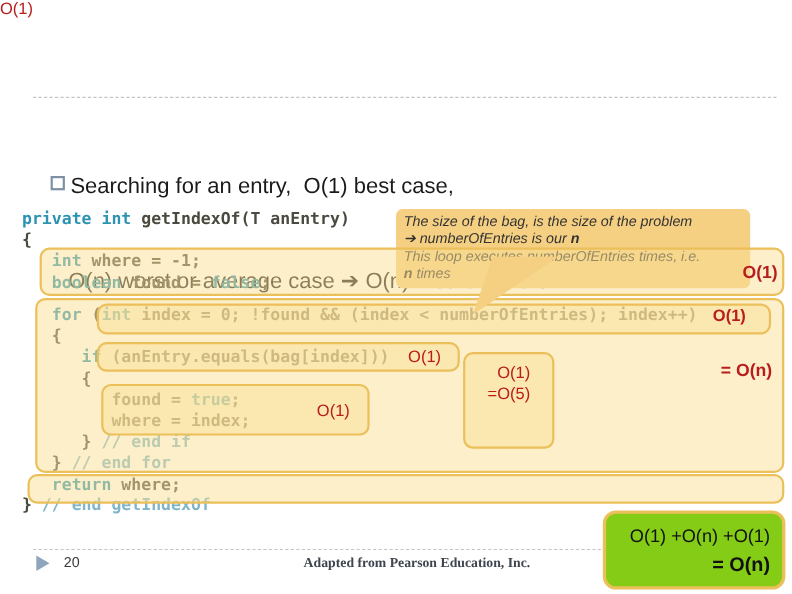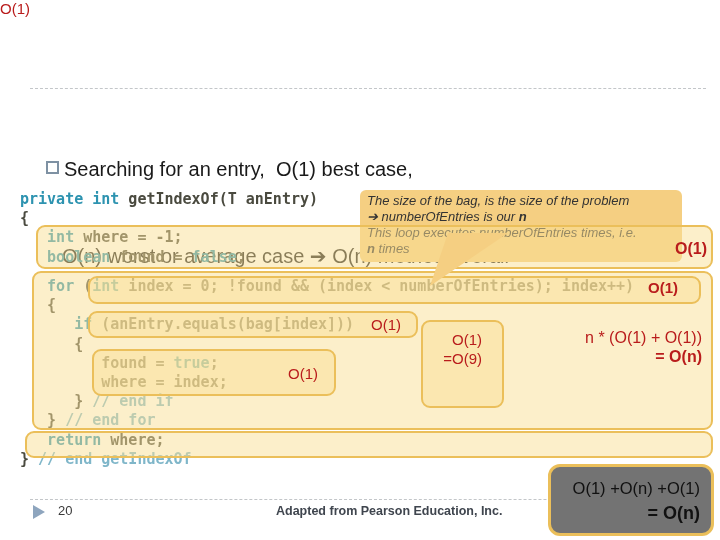--- a/index.html
+++ b/index.html
@@ -39,30 +39,30 @@
   
   .lbl{position:absolute;color:#b91c1c;z-index:5;font-size:15px;}
   .bold{font-weight:bold;}
   #o1-init{left:620px;top:240px;width:87px;text-align:right;font-size:16px;font-weight:bold;}
   #o1-for{left:648px;top:279px;font-weight:bold;}
   #o1-if{left:371px;top:316px;}
   #o1-found{left:288px;top:365px;}
   #col-lines{left:400px;top:330px;width:82px;text-align:right;line-height:19.2px;}
   #right-lines{left:520px;top:328px;width:182px;text-align:right;font-size:16px;line-height:19.4px;}
   
-  #bottombox{position:absolute;left:548px;top:464px;width:166px;height:72px;background:#737373;
+  #bottombox{position:absolute;left:548px;top:464px;width:166px;height:72px;background:#84cc16;
              border:3px solid var(--highlight_border);border-radius:12px;z-index:4;box-sizing:border-box;
              text-align:right;padding:9px 11px 0 0;color:#111;}
   #bottom-l1{font-size:16.5px;line-height:24px;}
   #bottom-l2{font-size:18px;line-height:26px;font-weight:bold;}
   
   #page-triangle{position:absolute;left:33px;top:505px;width:0;height:0;z-index:0;
                  border-left:12px solid var(--triangle_color);border-top:7px solid transparent;border-bottom:7px solid transparent;}
   #page-num{position:absolute;left:58px;top:503px;font-size:13px;color:#3a3a3a;text-align:right;}
-  #credit{position:absolute;left:276px;top:504px;font-size:12.5px;font-weight:bold;color:var(--footer_color);}
+  #credit{position:absolute;left:276px;top:504px;font-size:12.5px;font-weight:bold;color:var(--footer_color);font-family:Liberation Serif, serif;}
 </style>
 </head>
 <body>
 
 <div class="slide">
 
   <div class="dash" id="title-rule"></div>
 
   <div id="bullet">
     <div class="bl1"><span id="bullet-square"></span><span>Searching for an entry,  O(1) best case,</span></div>
@@ -89,25 +89,24 @@
   <div id="callout-tail"></div>
 
   <div class="lbl" id="o1-init">O(1)</div>
   <div class="lbl" id="o1-for">O(1)</div>
   <div class="lbl" id="o1-if">O(1)</div>
   <div class="lbl" id="o1-found">O(1)</div>
   <div class="lbl" id="o1-return">O(1)</div>
 
   <div class="lbl" id="col-lines">
     <div>O(1)</div>
-    <div>=O(9)</div>
+    <div>=O(5)</div>
   </div>
 
   <div class="lbl" id="right-lines">
-    <div>n * (O(1) + O(1))</div>
     <div class="bold">= O(n)</div>
   </div>
 
   <div id="bottombox">
     <div id="bottom-l1">O(1) +O(n) +O(1)</div>
     <div id="bottom-l2">= O(n)</div>
   </div>
 
   <div class="dash" id="footer-rule"></div>
   <div id="page-triangle"></div>

